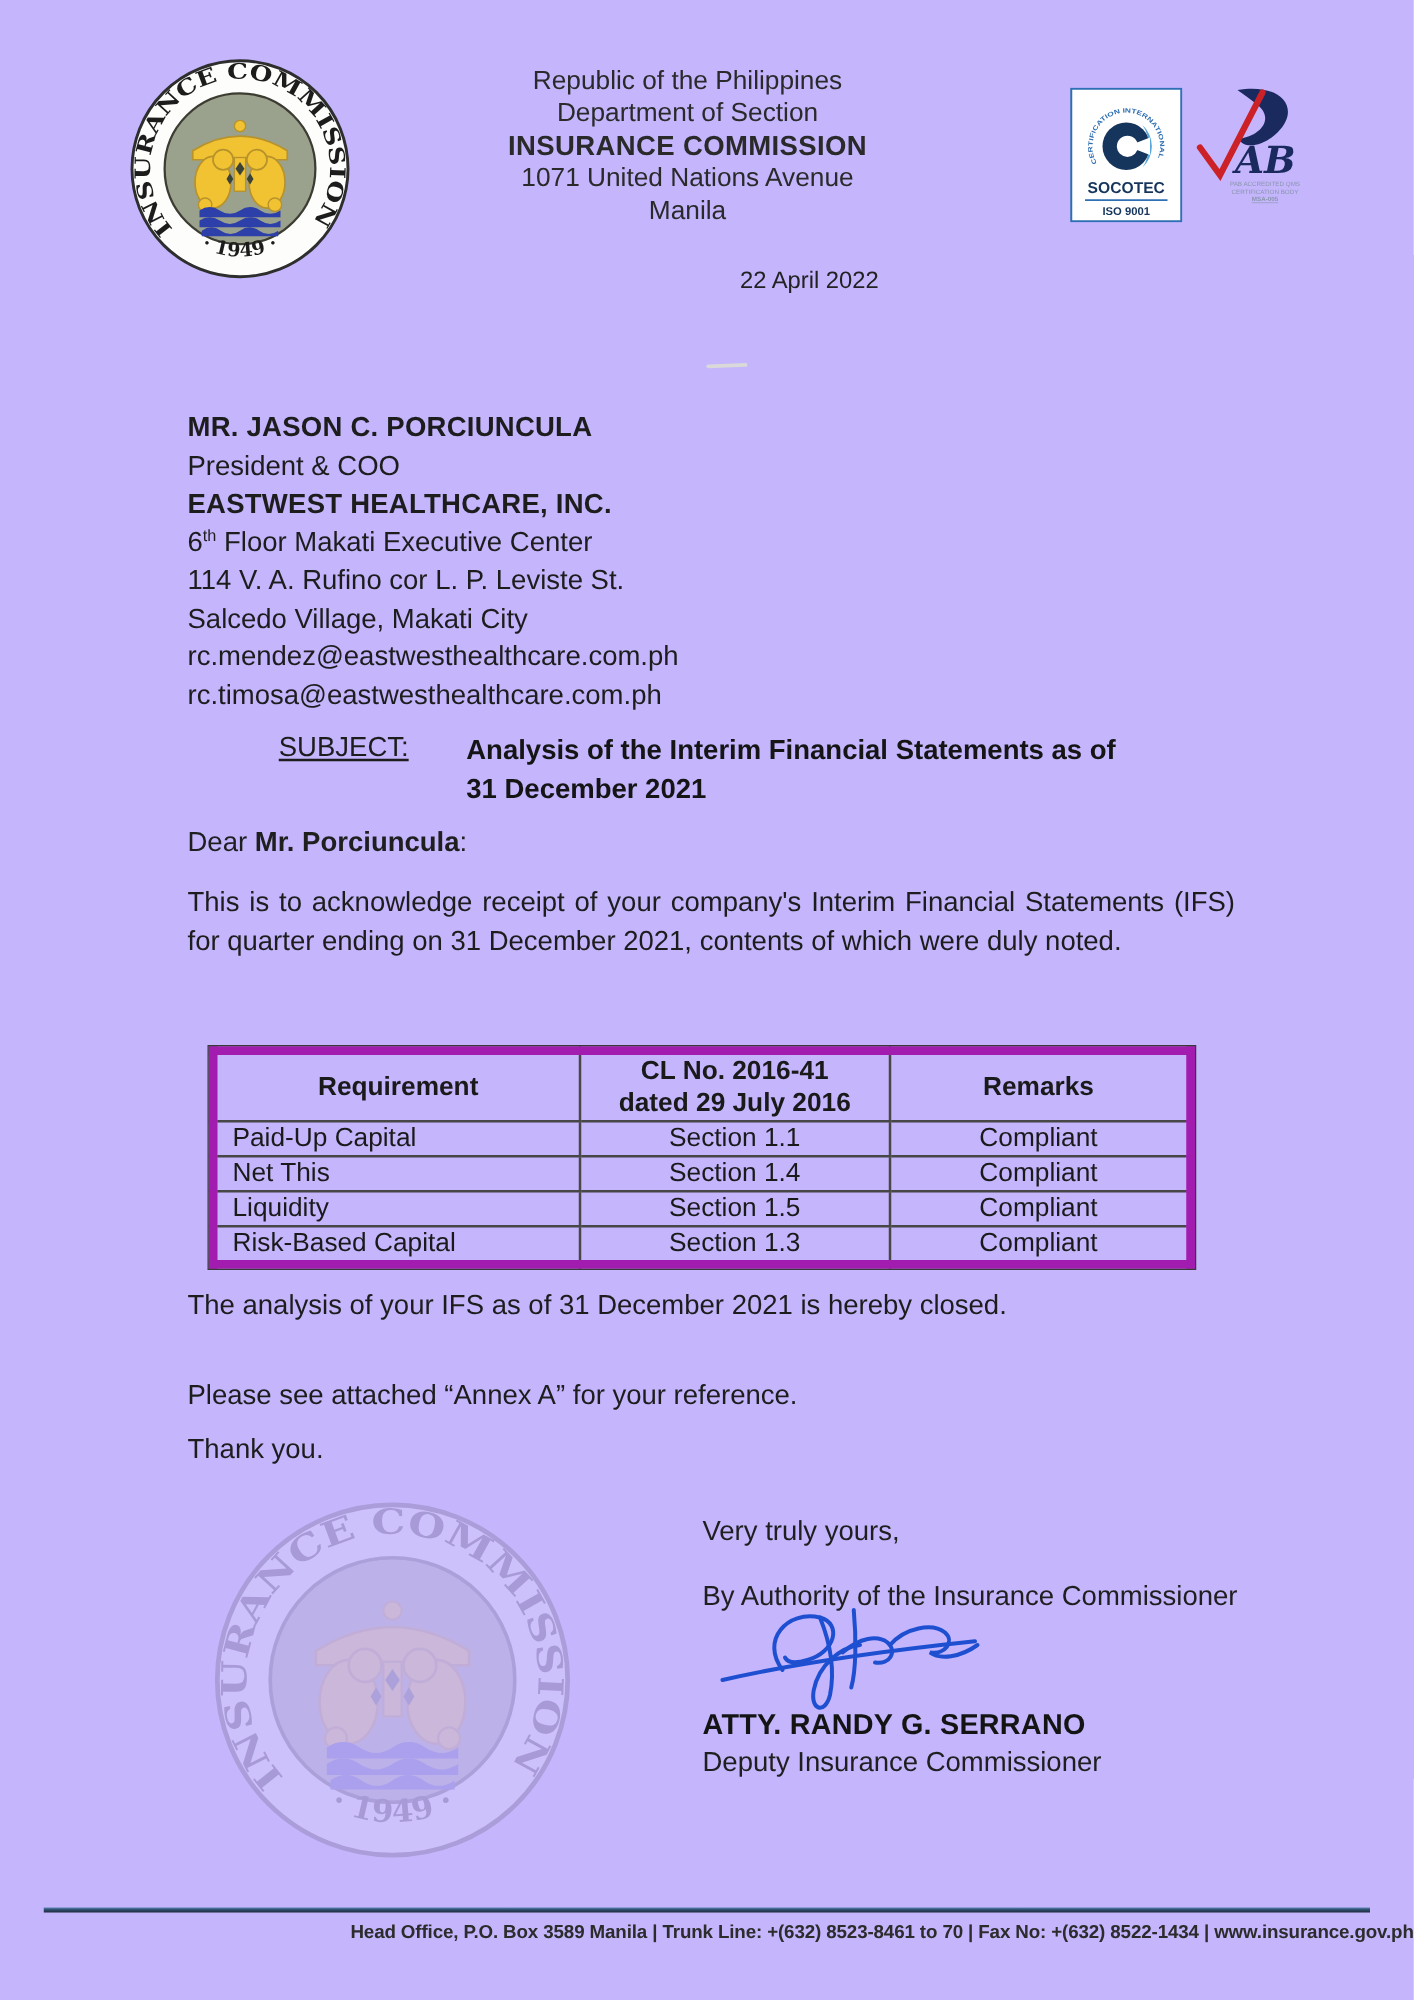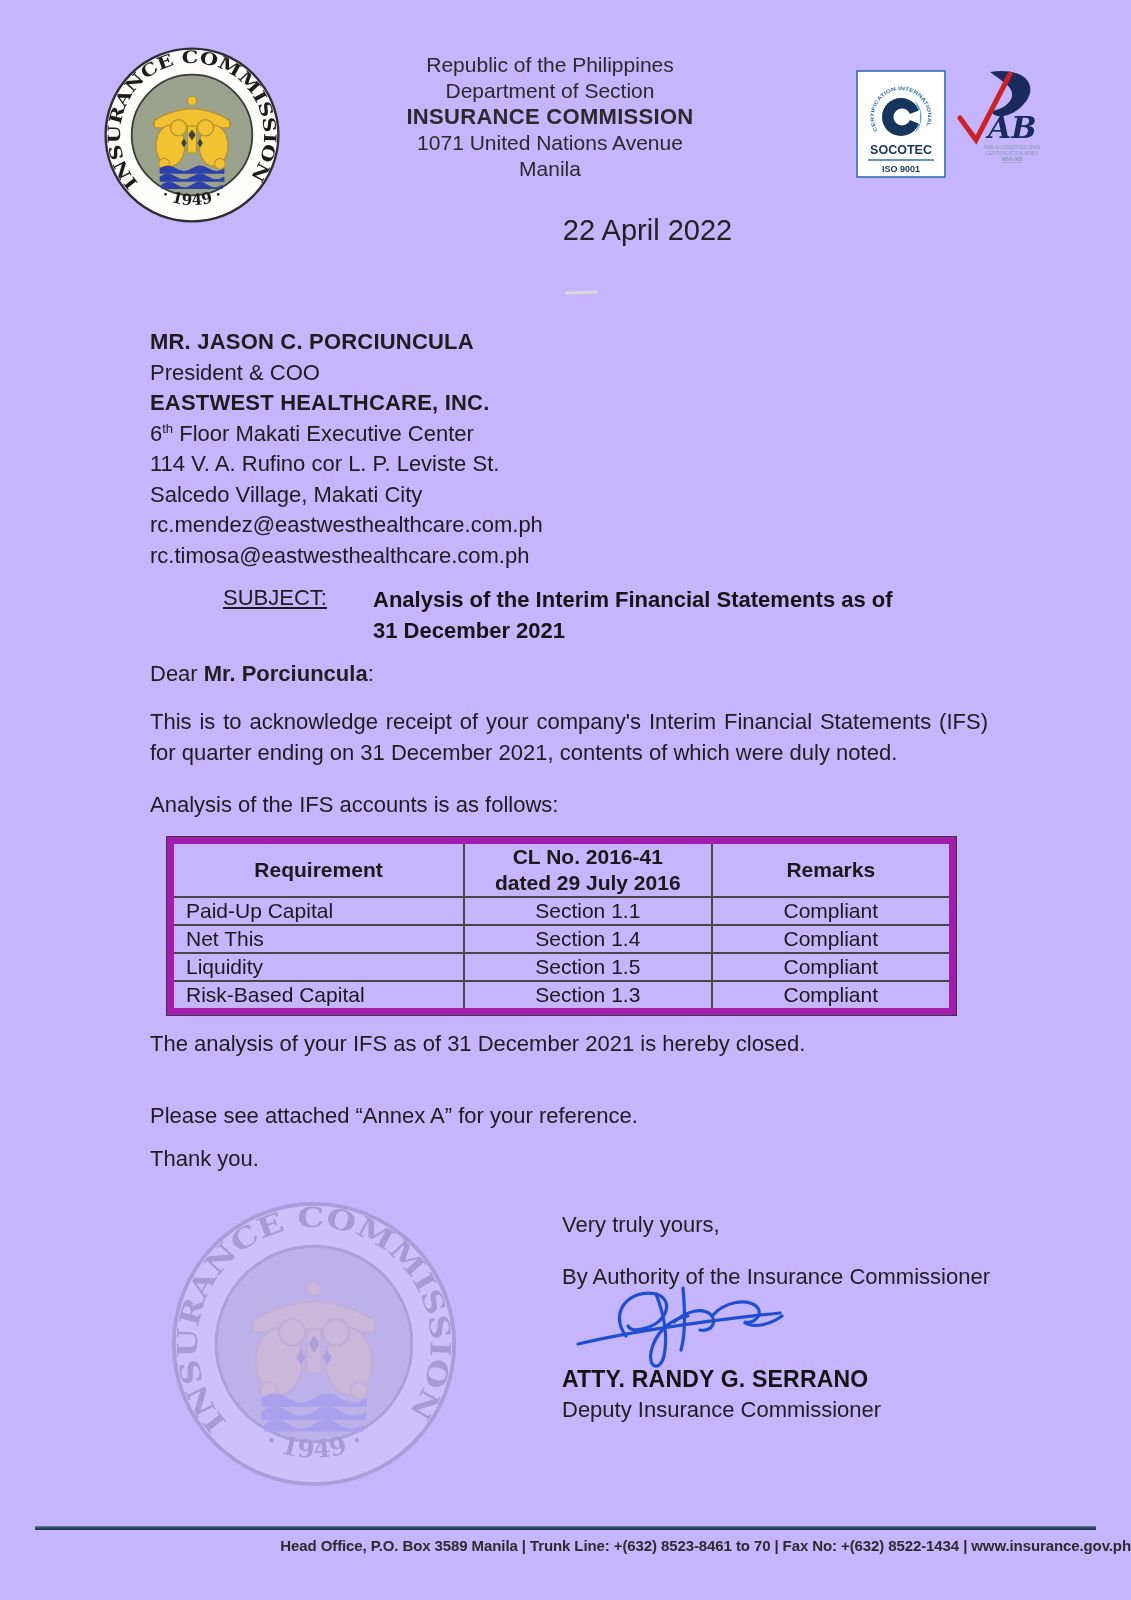--- a/index.html
+++ b/index.html
@@ -7,21 +7,21 @@
   .page {
     position:relative; width:1131px; height:1600px; margin:0 auto;
     background:#c4b5fd; overflow:hidden; color:#1f1f1f;
     font-family:"Liberation Sans", sans-serif;
   }
   .abs { position:absolute; }
 
   
   .org-block { left:330px; top:52px; width:440px; text-align:center; font-size:21px; line-height:26px; color:#2a2a2a; }
   .org-block .org-bold { font-weight:bold; font-size:22px; letter-spacing:.3px; }
-  .date-line { left:555px; top:214px; width:185px; text-align:center; font-size:29px; color:#222; }
+  .date-line { left:555px; top:214px; width:185px; text-align:center; font-size:19px; color:#222; }
 
   .scan-dash { left:565px; top:291px; width:33px; height:3px; background:#d9d9d9; border-radius:2px; transform:rotate(-2deg); }
 
   
   .recipient { left:150px; top:327px; font-size:22px; line-height:30.5px; color:#1d1d1d; }
   .recipient .b { font-weight:bold; letter-spacing:.2px; }
   sup { font-size:13px; vertical-align:super; line-height:0; }
 
   
   .subject-label { left:223px; top:585px; font-size:22px; text-decoration:underline; color:#1d1d1d; }
@@ -162,21 +162,20 @@
 
   <div class="abs subject-label">SUBJECT:</div>
   <div class="abs subject-text">
     <div>Analysis of the Interim Financial Statements as of</div>
     <div>31 December 2021</div>
   </div>
 
   <div class="abs salutation"><span>Dear </span><span style="font-weight:bold">Mr. Porciuncula</span><span>:</span></div>
 
   <div class="abs para p1">This is to acknowledge receipt of your company's Interim Financial Statements (IFS) for quarter ending on 31 December 2021, contents of which were duly noted.</div>
-  <div class="abs para p2">Analysis of the IFS accounts is as follows:</div>
 
   <table class="abs ifs-table">
     <thead>
       <tr>
         <th>Requirement</th>
         <th>
           <div>CL No. 2016-41</div>
           <div>dated 29 July 2016</div>
         </th>
         <th>Remarks</th>

